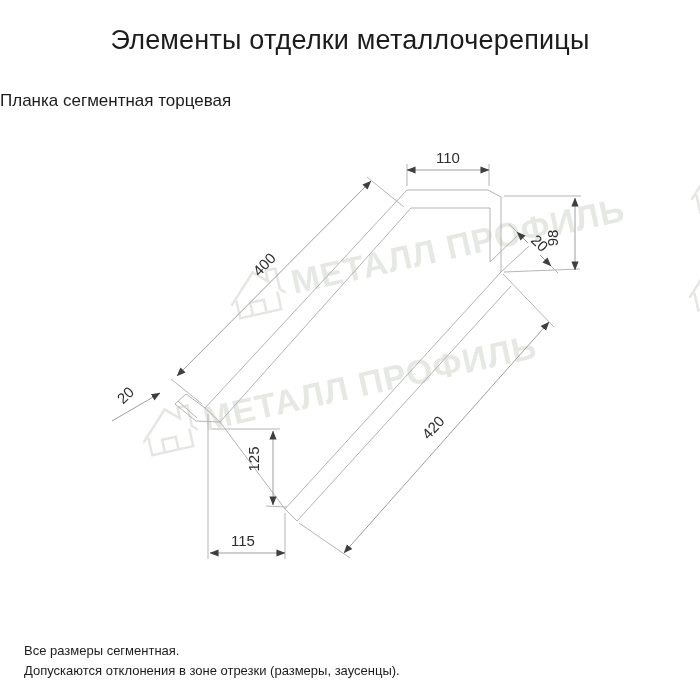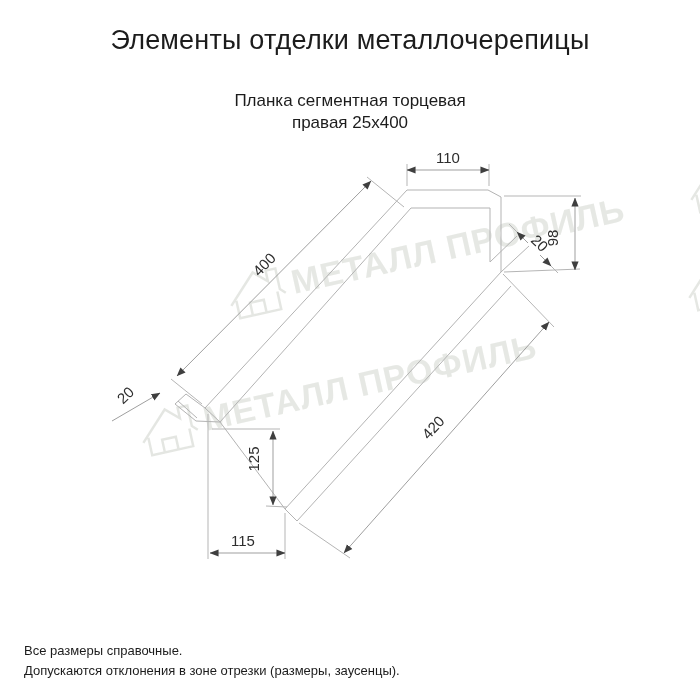--- a/index.html
+++ b/index.html
@@ -1,20 +1,20 @@
 <!DOCTYPE html>
 <html><head>
 <meta charset="utf-8">
 <style>
   html,body{margin:0;padding:0;}
   body{width:700px;height:700px;background:#ffffff;font-family:"Liberation Sans",sans-serif;}
   .screen{position:relative;width:700px;height:700px;overflow:hidden;background:#ffffff;}
   .title{position:absolute;top:25px;left:0;width:100%;text-align:center;
          font-size:27px;font-weight:400;color:#1c1c1c;letter-spacing:0.2px;}
-  .subtitle{position:absolute;top:90px;left:0;width:100%;text-align:center;
+  .subtitle{position:absolute;top:90px;left:0;width:100%;text-align:left;
             font-size:17px;line-height:22px;color:#1c1c1c;}
   .notes{position:absolute;left:24px;top:641px;font-size:13px;line-height:20px;color:#1c1c1c;}
   svg.drawing{position:absolute;left:0;top:0;}
   .outline{stroke:#b3b3b3;stroke-width:1;fill:none;}
   .ext{stroke:#b5b5b5;stroke-width:1;fill:none;}
   .dim{stroke:#9f9f9f;stroke-width:1;fill:none;}
   .dimtext{fill:#2e2e2e;font-size:15px;font-family:"Liberation Sans",sans-serif;}
   .wm{opacity:0.5;}
   .wm-house{stroke:#cbcfc7;stroke-width:2.5;fill:none;}
   .wm-text{fill:#cfd3cb;font-size:34px;font-weight:bold;letter-spacing:1px;
@@ -22,21 +22,20 @@
 </style>
 </head>
 <body>
 
 <div class="screen">
 
   <div class="title">Элементы отделки металлочерепицы</div>
 
   <div class="subtitle">
     <div>Планка сегментная торцевая</div>
-    <div>правая 25х400</div>
   </div>
 
   <svg class="drawing" width="700" height="700" viewBox="0 0 700 700">
     <defs>
       <marker id="arr" viewBox="0 0 10 10" refX="9.5" refY="5" markerWidth="9" markerHeight="9" orient="auto-start-reverse">
         <path d="M0,1 L10,5 L0,9 z" fill="#3f3f3f"></path>
       </marker>
     </defs>
 
     <g class="wm" transform="translate(232,318) rotate(-12.5)">
@@ -106,17 +105,17 @@
       <text class="dimtext" x="536" y="247" text-anchor="middle" transform="rotate(43 536 247)">20</text>
       <text class="dimtext" x="268" y="268" text-anchor="middle" transform="rotate(-46 268 268)">400</text>
       <text class="dimtext" x="129" y="399" text-anchor="middle" transform="rotate(-43 129 399)">20</text>
       <text class="dimtext" x="259" y="459" text-anchor="middle" transform="rotate(-90 259 459)">125</text>
       <text class="dimtext" x="243" y="546" text-anchor="middle">115</text>
       <text class="dimtext" x="437" y="431" text-anchor="middle" transform="rotate(-47 437 431)">420</text>
     </g>
   </svg>
 
   <div class="notes">
-    <div>Все размеры справочные.</div>
+    <div>Все размеры сегментная.</div>
     <div>Допускаются отклонения в зоне отрезки (размеры, заусенцы).</div>
   </div>
 
 </div>
 
 </body></html>

